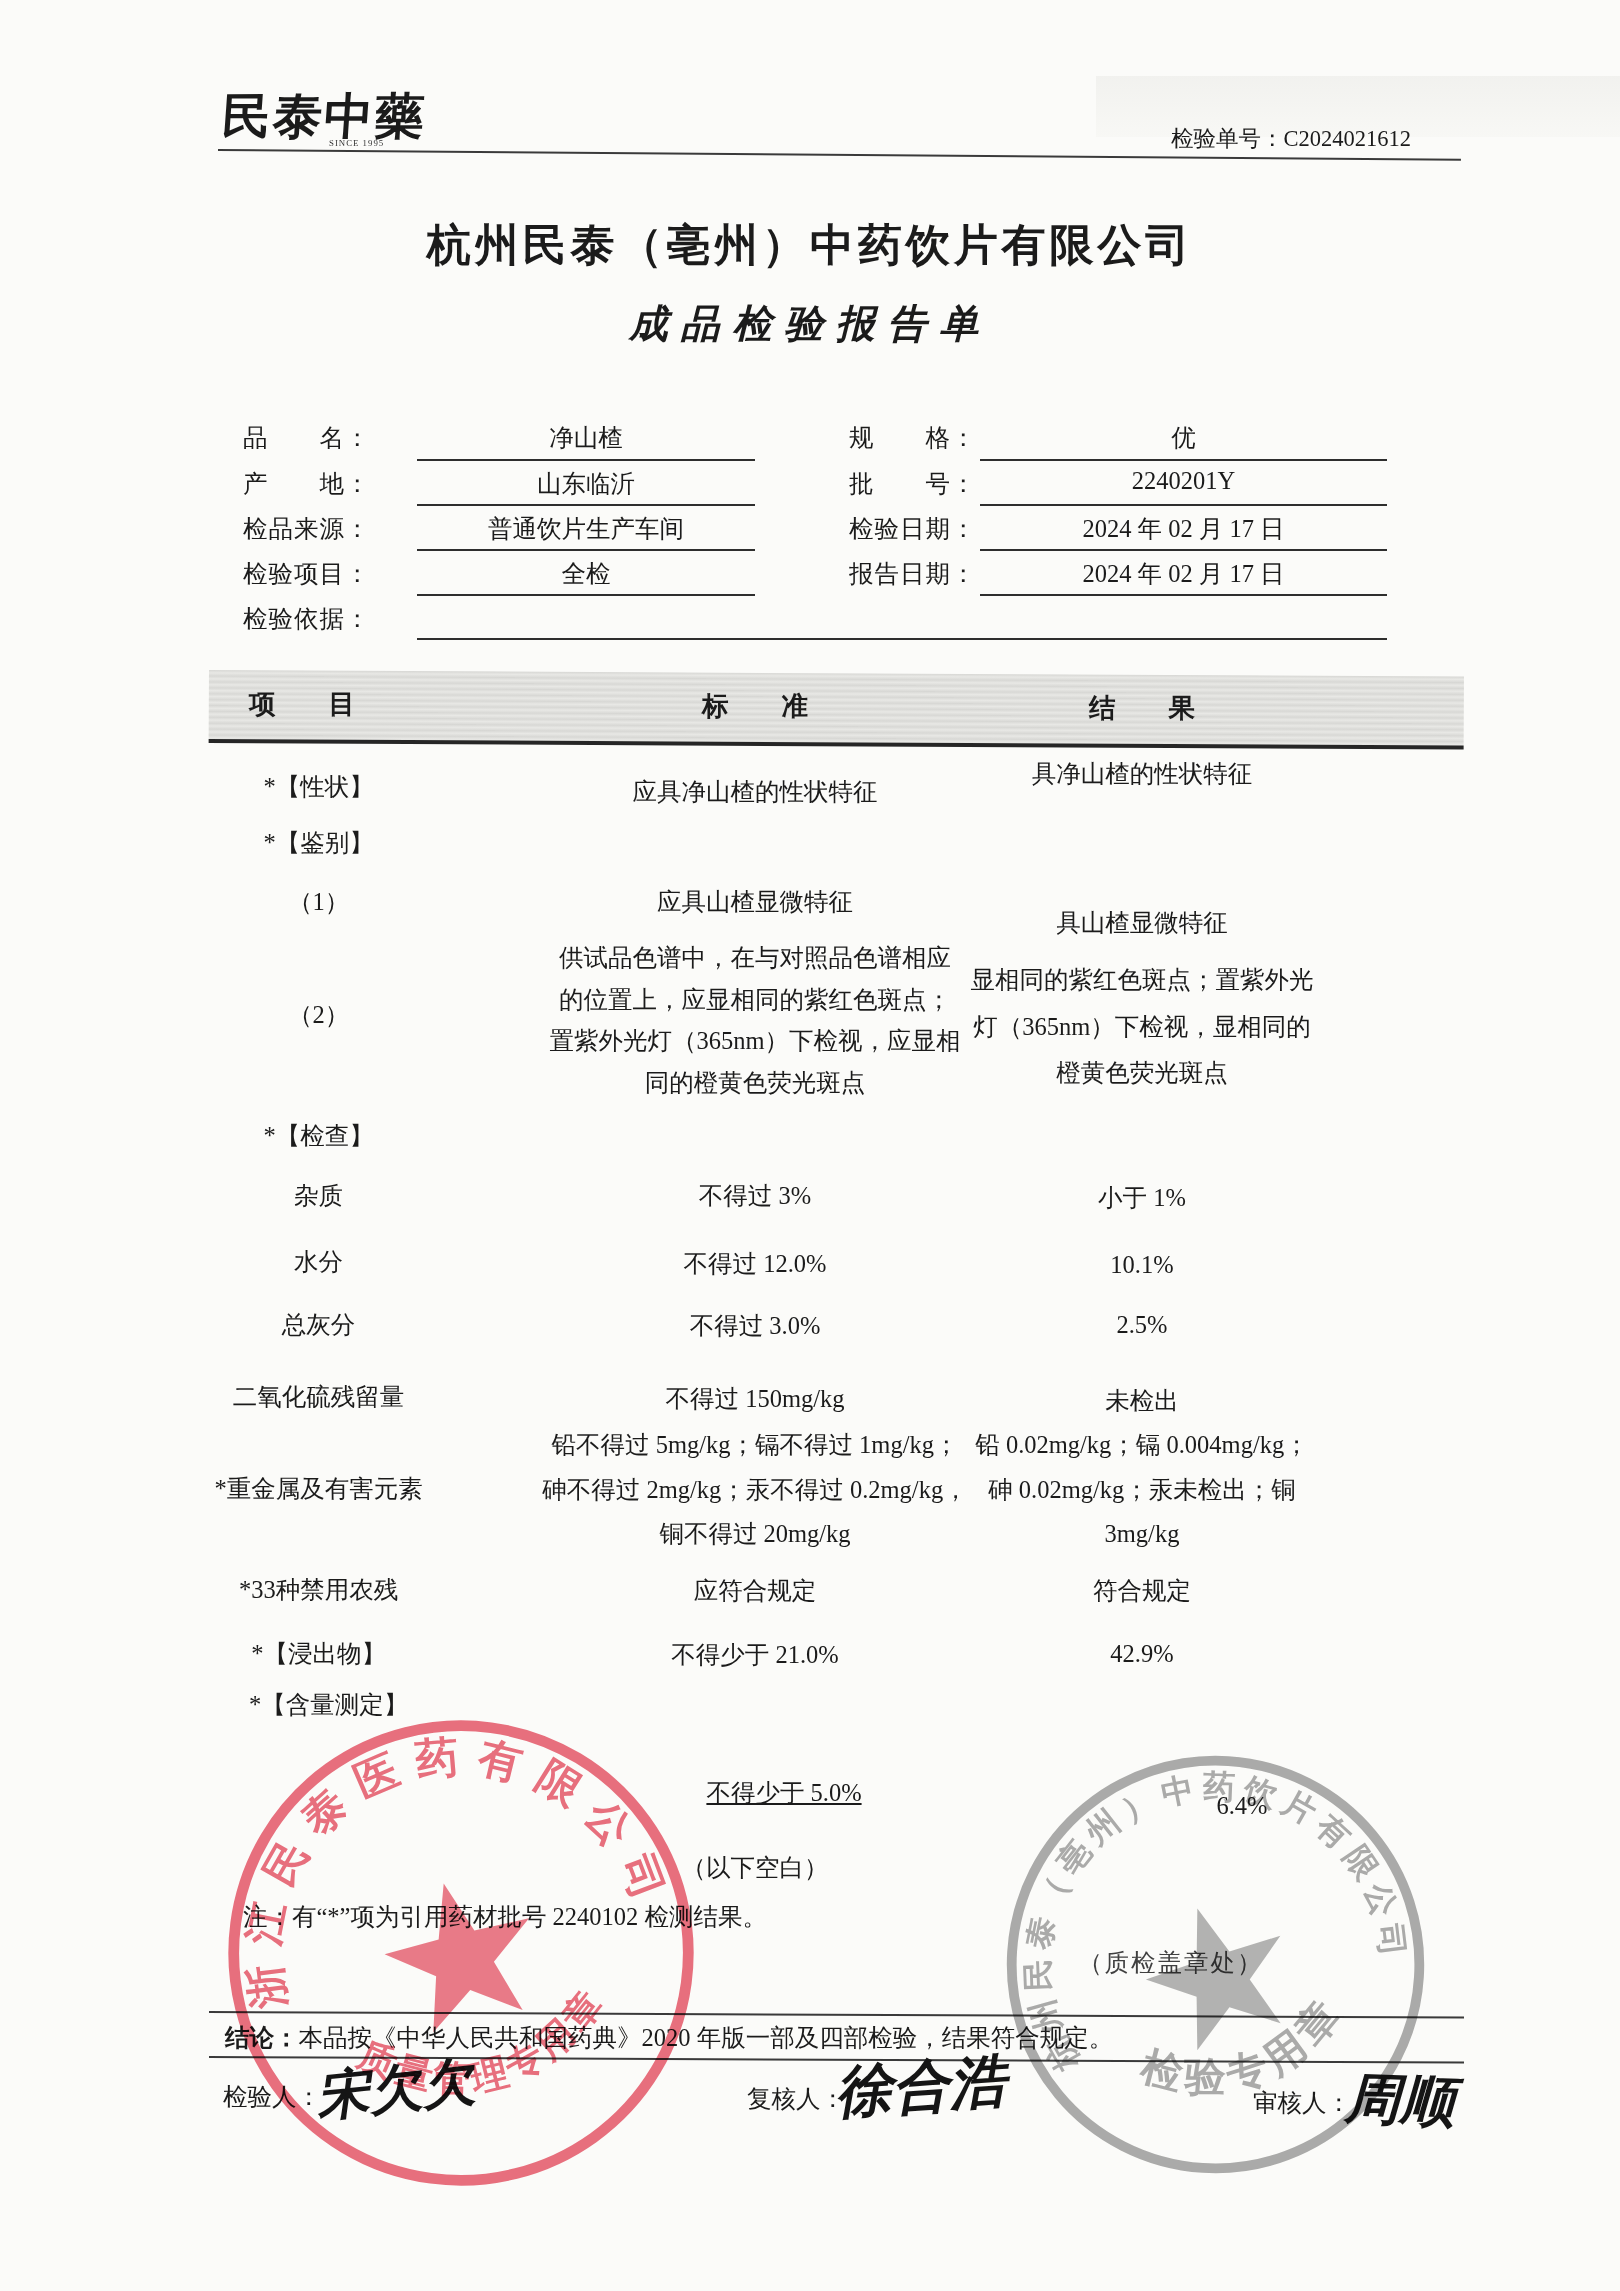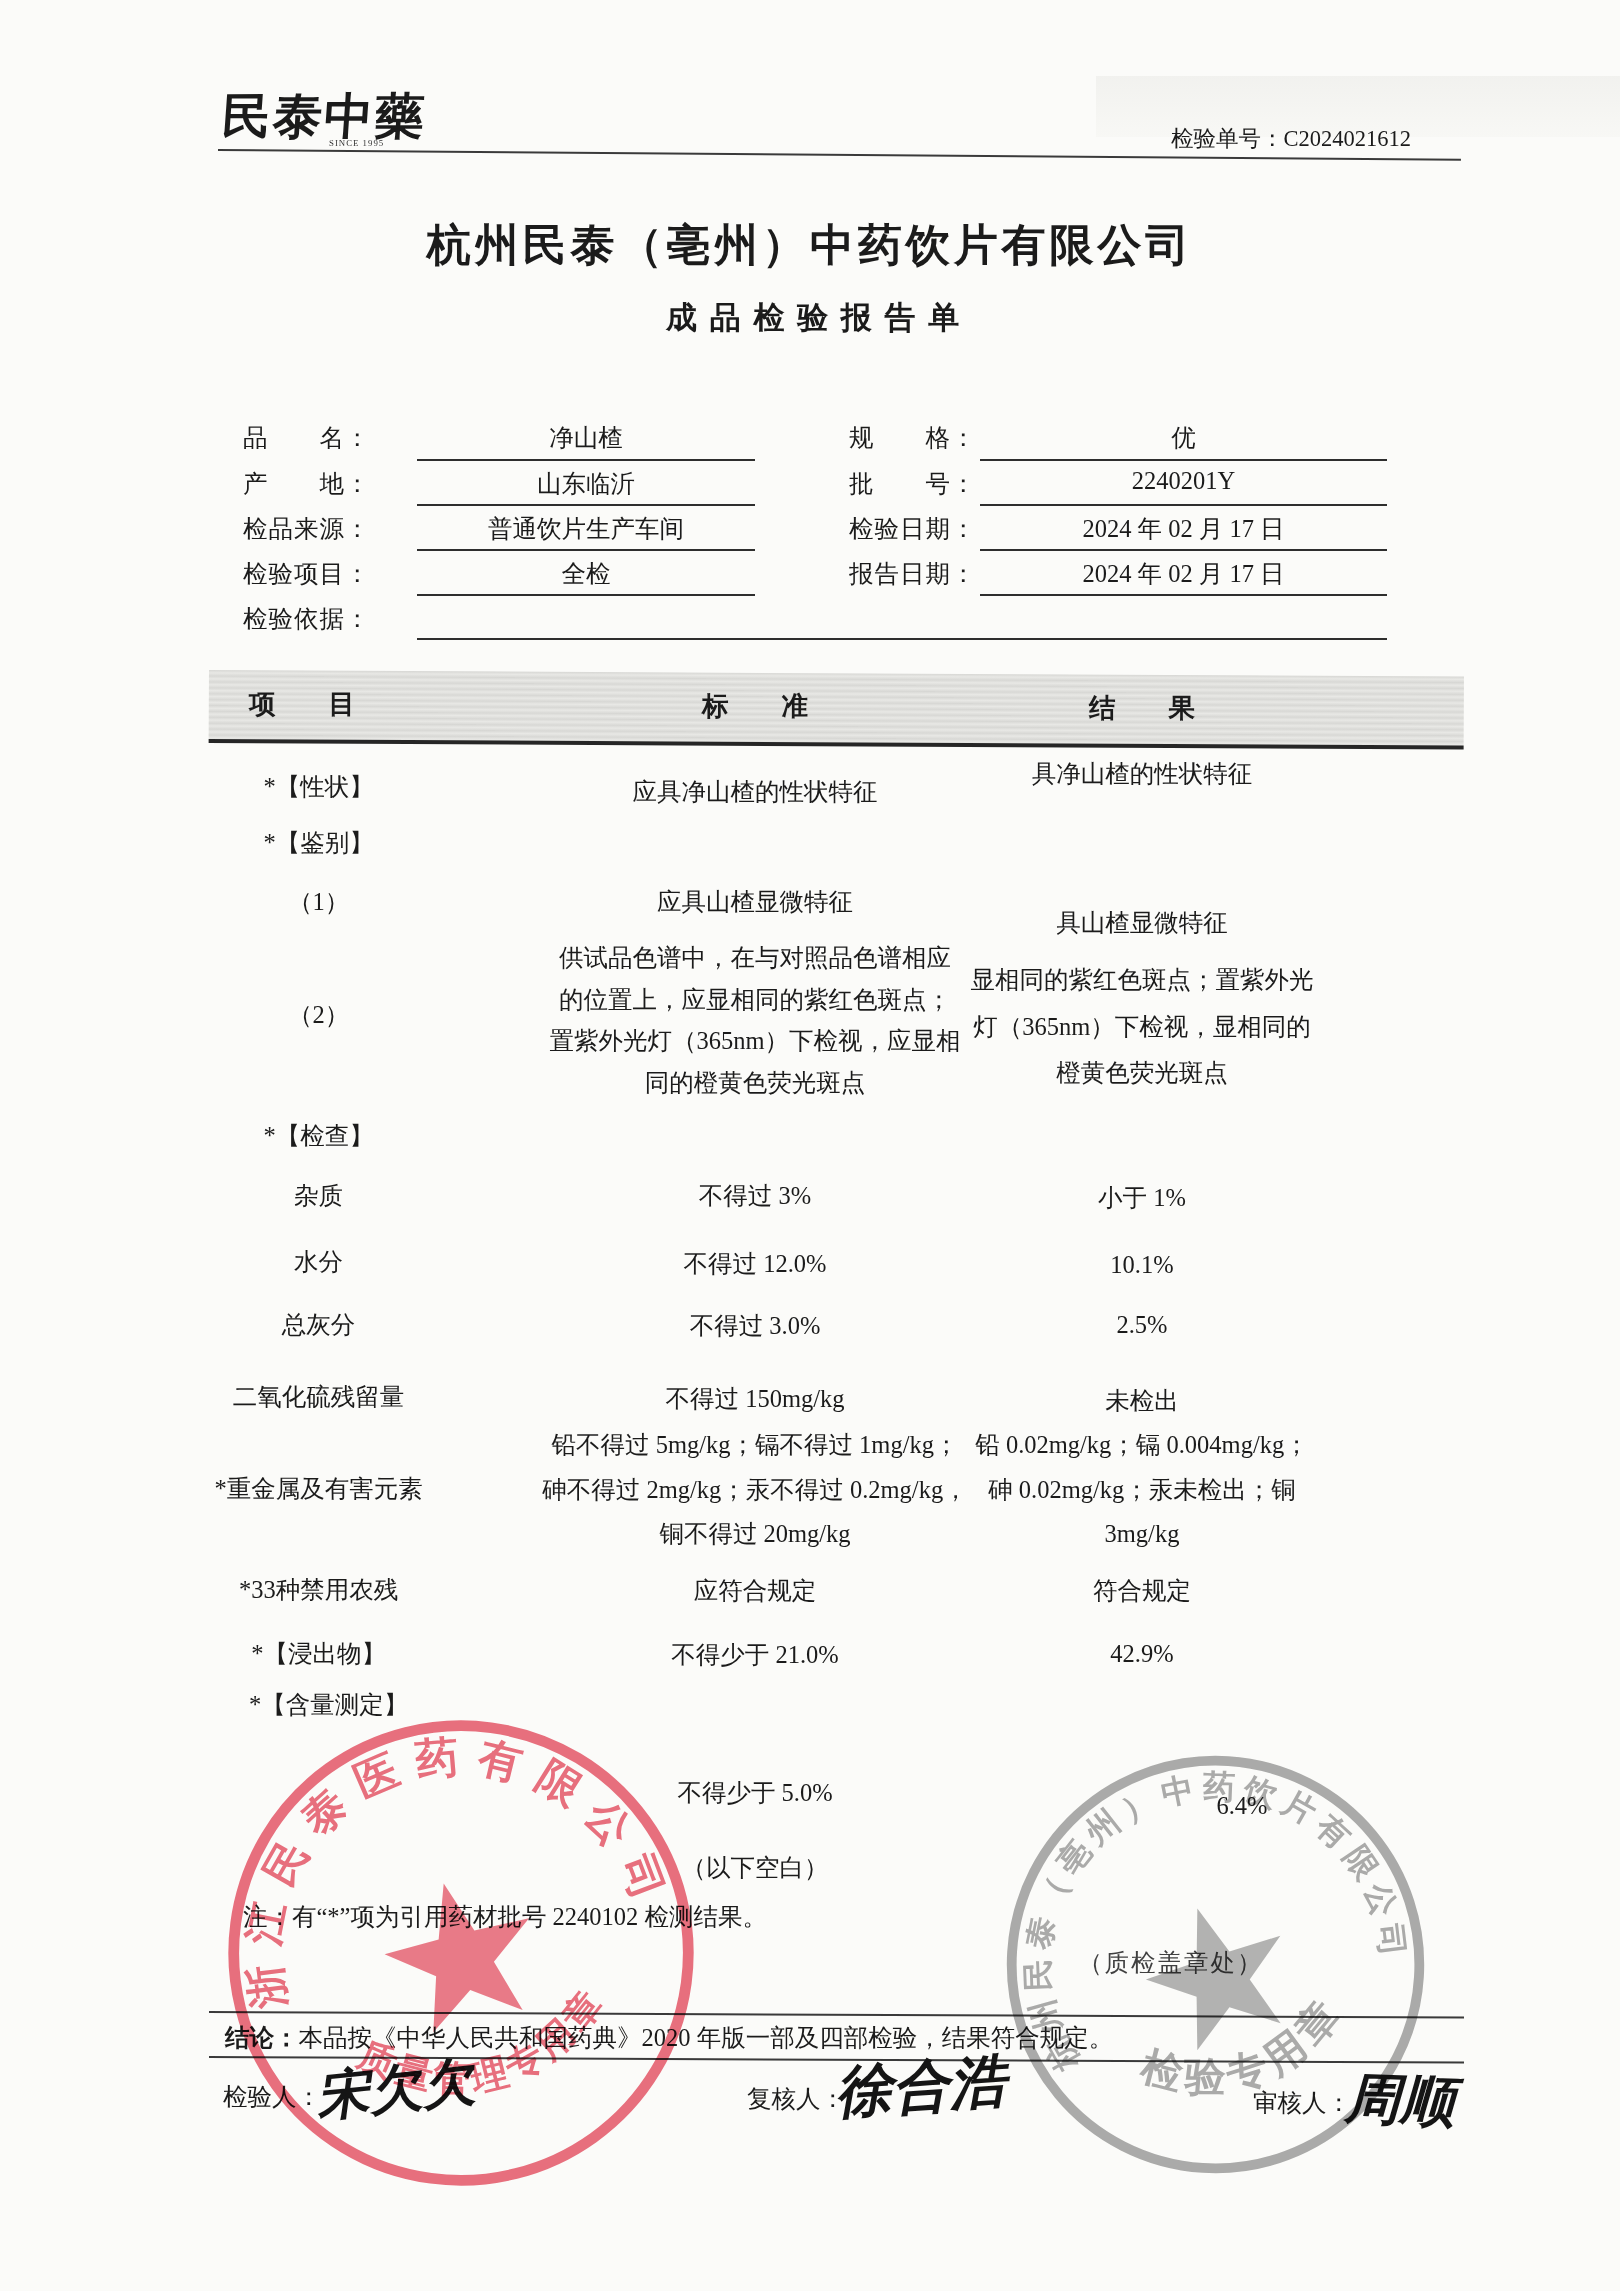--- a/index.html
+++ b/index.html
@@ -34,21 +34,21 @@
   <div class="abs" style="left:222px;top:84px;font-size:49px;font-weight:900;letter-spacing:2px;transform:skewX(-4deg);">民泰中藥</div>
   <div class="abs" style="left:329px;top:138px;font-size:8.8px;letter-spacing:1px;color:#333;">SINCE 1995</div>
 
   <div class="abs" style="left:1171px;top:123px;font-size:22.5px;">
     <span>检验单号：</span><span>C2024021612</span>
   </div>
 
   <div class="abs rule" style="left:218px;top:149px;width:1243px;transform:rotate(.45deg);"></div>
 
   <div class="abs c" style="left:163px;top:216px;width:1294px;font-size:44px;font-weight:600;letter-spacing:3.9px;">杭州民泰（亳州）中药饮片有限公司</div>
-  <div class="abs c" style="left:172px;top:297px;width:1294px;font-size:31px;font-weight:600;letter-spacing:12.7px;">成品检验报告单</div>
+  <div class="abs c" style="left:163px;top:297px;width:1294px;font-size:39px;font-weight:600;letter-spacing:12.7px;font-style:italic;">成品检验报告单</div>
 
   <div class="abs lbl" style="left:243px;top:421px;">品　　名：</div>
   <div class="abs c" style="left:417px;top:421px;width:338px;">净山楂</div>
   <div class="fieldline" style="left:417px;top:459px;width:338px;"></div>
 
   <div class="abs lbl" style="left:243px;top:467px;">产　　地：</div>
   <div class="abs c" style="left:417px;top:467px;width:338px;">山东临沂</div>
   <div class="fieldline" style="left:417px;top:504px;width:338px;"></div>
 
   <div class="abs lbl" style="left:243px;top:512px;">检品来源：</div>
@@ -131,21 +131,21 @@
   <div class="abs c" style="left:201px;top:1573px;width:235px;">*33种禁用农残</div>
   <div class="abs c" style="left:510px;top:1574px;width:490px;">应符合规定</div>
   <div class="abs c" style="left:936px;top:1574px;width:412px;">符合规定</div>
 
   <div class="abs c" style="left:201px;top:1637px;width:235px;">*【浸出物】</div>
   <div class="abs c" style="left:510px;top:1638px;width:490px;">不得少于 21.0%</div>
   <div class="abs c" style="left:936px;top:1640px;width:412px;">42.9%</div>
 
   <div class="abs c" style="left:201px;top:1688px;width:255px;">*【含量测定】</div>
 
-  <div class="abs c" style="left:510px;top:1776px;width:490px;">不得少于 5.0%</div>
+  <div class="abs c" style="left:539px;top:1776px;width:490px;text-decoration:underline;">不得少于 5.0%</div>
   <div class="abs c" style="left:1161px;top:1792px;width:162px;">6.4%</div>
 
   <div class="abs c" style="left:510px;top:1851px;width:490px;">（以下空白）</div>
 
   <div class="abs" style="left:243px;top:1900px;">注：有“*”项为引用药材批号 2240102 检测结果。</div>
 
   <div class="abs" style="left:1078px;top:1946px;letter-spacing:2px;color:#404040;">（质检盖章处）</div>
 
   <div class="abs rule" style="left:209px;top:2011px;width:1255px;transform:rotate(.25deg);"></div>
   <div class="abs" style="left:225px;top:2021px;width:1235px;">

